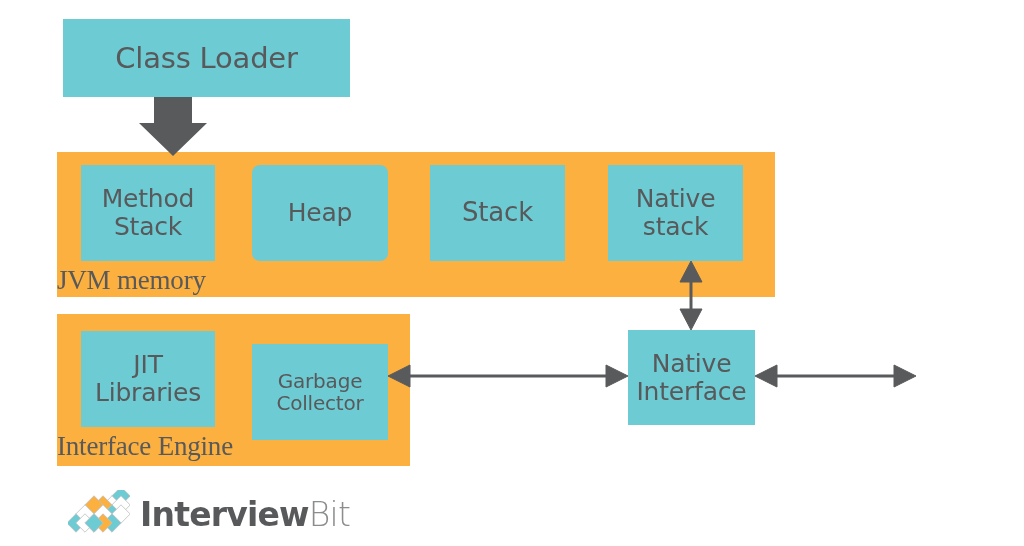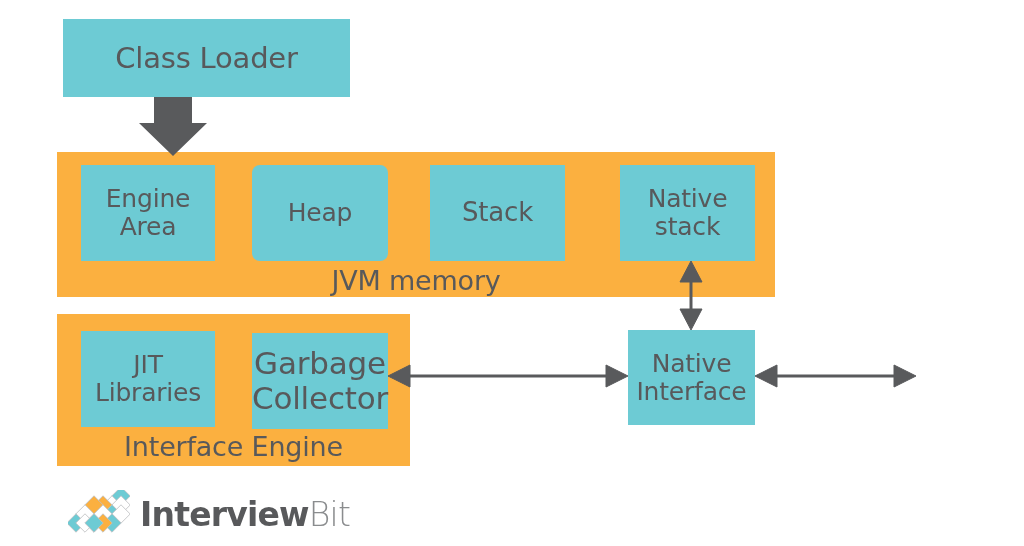--- a/index.html
+++ b/index.html
@@ -35,24 +35,25 @@
   .teal {
     background: #6dcbd4;
   }
   .panel {
     position: absolute;
     box-sizing: border-box;
     background: #fbb040;
   }
   .panel-label {
     position: absolute;
-    text-align: center;
+    text-align: left;
     color: #58595b;
     white-space: nowrap;
     letter-spacing: -0.2px;
+    font-family: Liberation Serif, serif;
   }
   svg.arrows {
     position: absolute;
     left: 0; top: 0;
     width: 1024px;
     height: 546px;
     pointer-events: none;
   }
   .logo {
     position: absolute;
@@ -83,44 +84,44 @@
 
 <div id="canvas">
 
   <div class="box teal" style="left:23px; top:19px; width:287px; height:78px; font-size:29px;">
     <span>Class Loader</span>
   </div>
 
   <div class="panel" style="left:17px; top:152px; width:718px; height:145px;"></div>
 
   <div class="box teal" style="left:41px; top:165px; width:134px; height:96px; font-size:25px; padding:0 9px;">
-    <span>Engine Area</span>
+    <span>Method Stack</span>
   </div>
 
   <div class="box teal" style="left:212px; top:165px; width:136px; height:96px; font-size:25px;border-radius:8px;">
     <span>Heap</span>
   </div>
 
   <div class="box teal" style="left:390px; top:165px; width:135px; height:96px; font-size:26px;">
     <span>Stack</span>
   </div>
 
-  <div class="box teal" style="left:580px; top:165px; width:135px; height:96px; font-size:25px; padding:0 8px;">
+  <div class="box teal" style="left:568px; top:165px; width:135px; height:96px; font-size:25px; padding:0 8px;">
     <span>Native stack</span>
   </div>
 
   <div class="panel-label" style="left:17px; top:265px; width:718px; font-size:27px;">JVM memory</div>
 
   <div class="panel" style="left:17px; top:314px; width:353px; height:152px;"></div>
 
   <div class="box teal" style="left:41px; top:331px; width:134px; height:96px; font-size:25px; padding:0 6px;">
     <span>JIT Libraries</span>
   </div>
 
-  <div class="box teal" style="left:212px; top:333px; width:136px; height:96px; font-size:31px; padding:12px 3px;">
+  <div class="box teal" style="left:212px; top:344px; width:136px; height:96px; font-size:20px; padding:12px 3px;">
     <span>Garbage Collector</span>
   </div>
 
   <div class="panel-label" style="left:17px; top:431px; width:353px; font-size:27px;">Interface Engine</div>
 
   <div class="box teal" style="left:588px; top:330px; width:127px; height:95px; font-size:25px; padding:8px 4px;">
     <span>Native Interface</span>
   </div>
 
 

